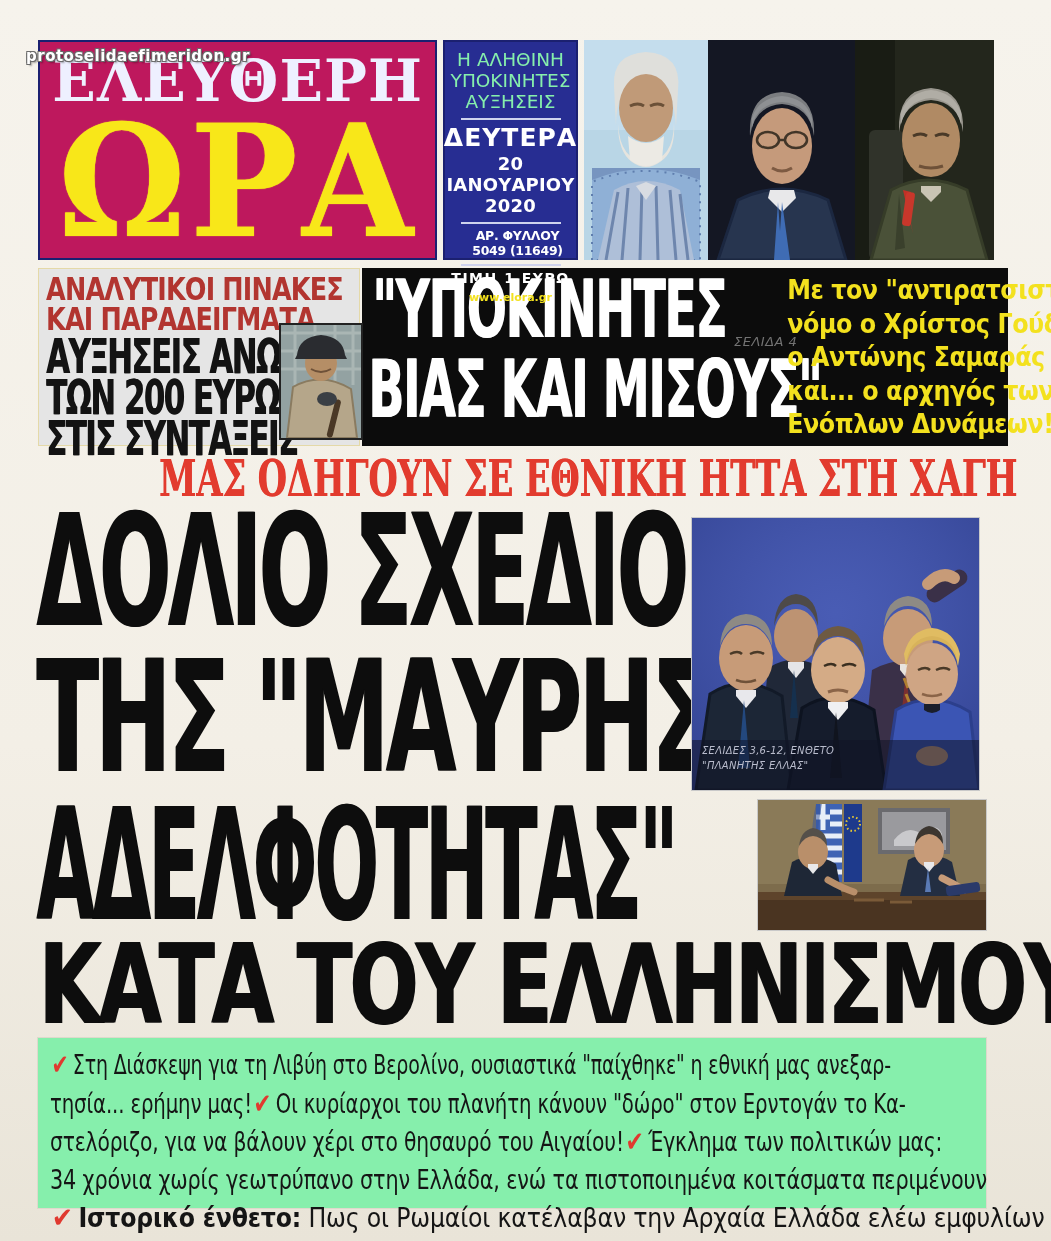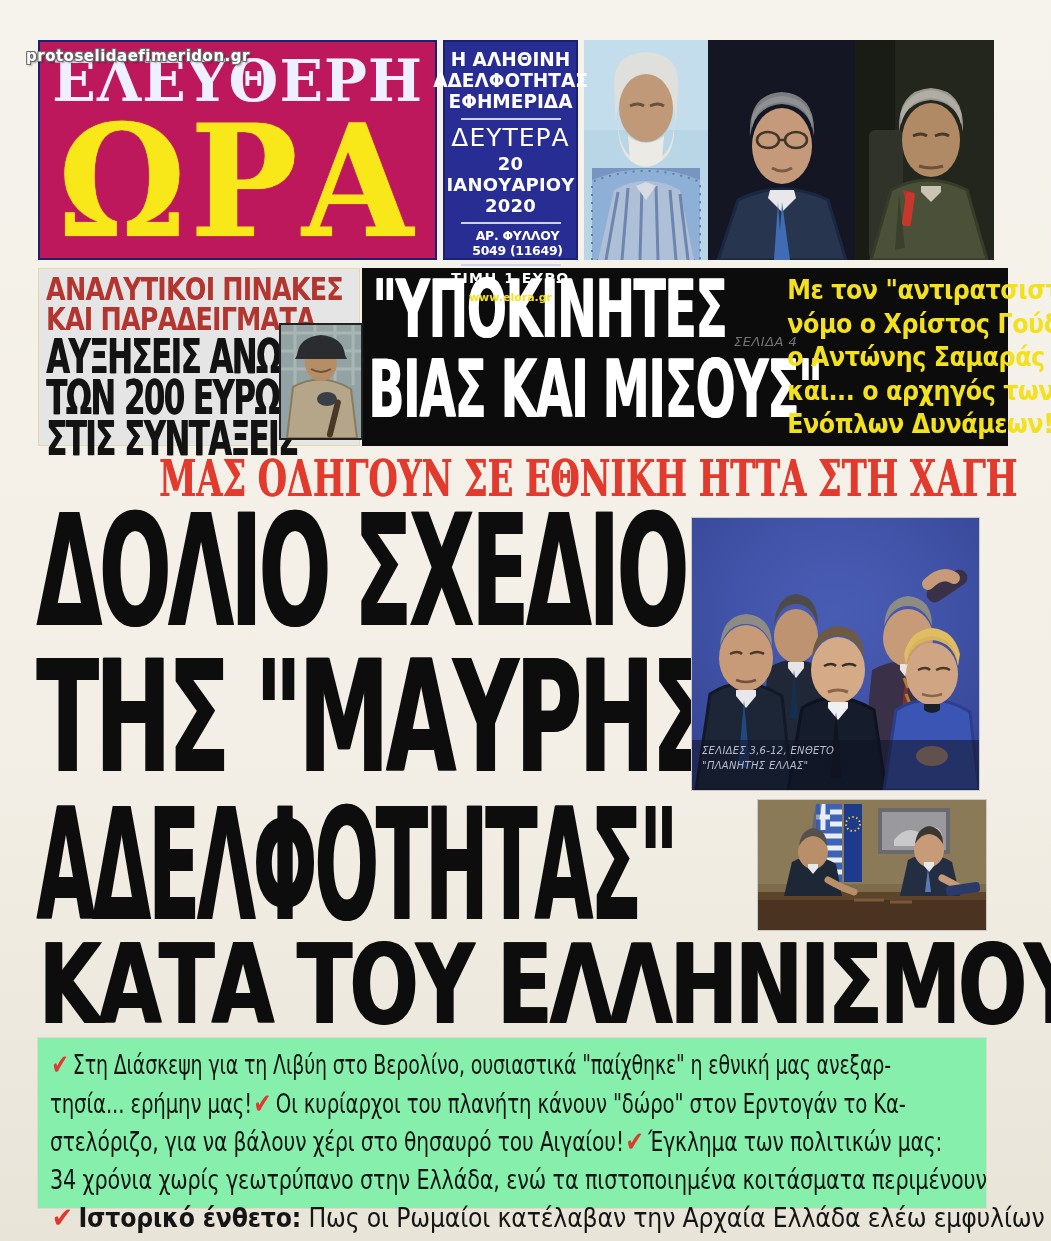--- a/index.html
+++ b/index.html
@@ -26,23 +26,23 @@
   .masthead .l2{font-family:"DejaVu Serif",serif;font-weight:bold;color:#f8e719;
     font-size:138px;line-height:118px;letter-spacing:4px;display:inline-block;
     transform:scale(1.04,1.12);transform-origin:center top;margin-top:8px;
     text-shadow:0 0 1px #f8e719;}
 
   
   .infobox{left:443px;top:40px;width:135px;height:220px;background:#272d92;
     box-shadow:inset 0 0 0 2px #1b2070;color:#fff;text-align:center;z-index:10;
     display:flex;flex-direction:column;align-items:center;justify-content:flex-start;
     padding-top:9px;box-sizing:border-box;}
-  .infobox .tagline{color:#ffffff;font-weight:bold;font-size:18.5px;line-height:21px;}
+  .infobox .tagline{color:#86efac;font-weight:normal;font-size:18.5px;line-height:21px;}
   .infobox .rule{width:100px;border-top:2px solid #cfd3ee;margin:6px 0 4px 0;}
-  .infobox .day{font-size:25px;font-weight:normal;letter-spacing:1px;line-height:27px;}
+  .infobox .day{font-size:25px;font-weight:bold;letter-spacing:1px;line-height:27px;}
   .infobox .date{font-size:18px;font-weight:bold;margin-top:2px;letter-spacing:.2px;}
   .infobox .issue{font-size:12.5px;font-weight:bold;letter-spacing:-.3px;padding-left:14px;}
   .infobox .price{font-size:14px;font-weight:bold;letter-spacing:1.5px;}
   .infobox .site{color:#f3e11e;font-size:11px;font-weight:bold;margin-top:5px;}
 
   
   .photostrip{left:584px;top:40px;width:410px;height:220px;display:flex;z-index:5;
     background:#111;}
   .photostrip svg{display:block;height:220px;}
 
@@ -120,22 +120,22 @@
 <div class="abs watermark">protoselidaefimeridon.gr</div>
 
 <div class="abs masthead">
   <div class="l1">ΕΛΕΥΘΕΡΗ</div><br>
   <div class="l2">ΩΡΑ</div>
 </div>
 
 <div class="abs infobox">
   <div class="tagline">
     <div>Η ΑΛΗΘΙΝΗ</div>
-    <div>ΑΔΕΛΦΟΤΗΤΑΣ</div>
-    <div>ΕΦΗΜΕΡΙΔΑ</div>
+    <div>ΥΠΟΚΙΝΗΤΕΣ</div>
+    <div>ΑΥΞΗΣΕΙΣ</div>
   </div>
   <div class="rule"></div>
   <div class="day">ΔΕΥΤΕΡΑ</div>
   <div class="date">20 ΙΑΝΟΥΑΡΙΟΥ 2020</div>
   <div class="rule"></div>
   <div class="issue">ΑΡ. ΦΥΛΛΟΥ 5049 (11649)</div>
   <div class="rule"></div>
   <div class="price">ΤΙΜΗ 1 ΕΥΡΩ</div>
   <div class="site">www.elora.gr</div>
 </div>

